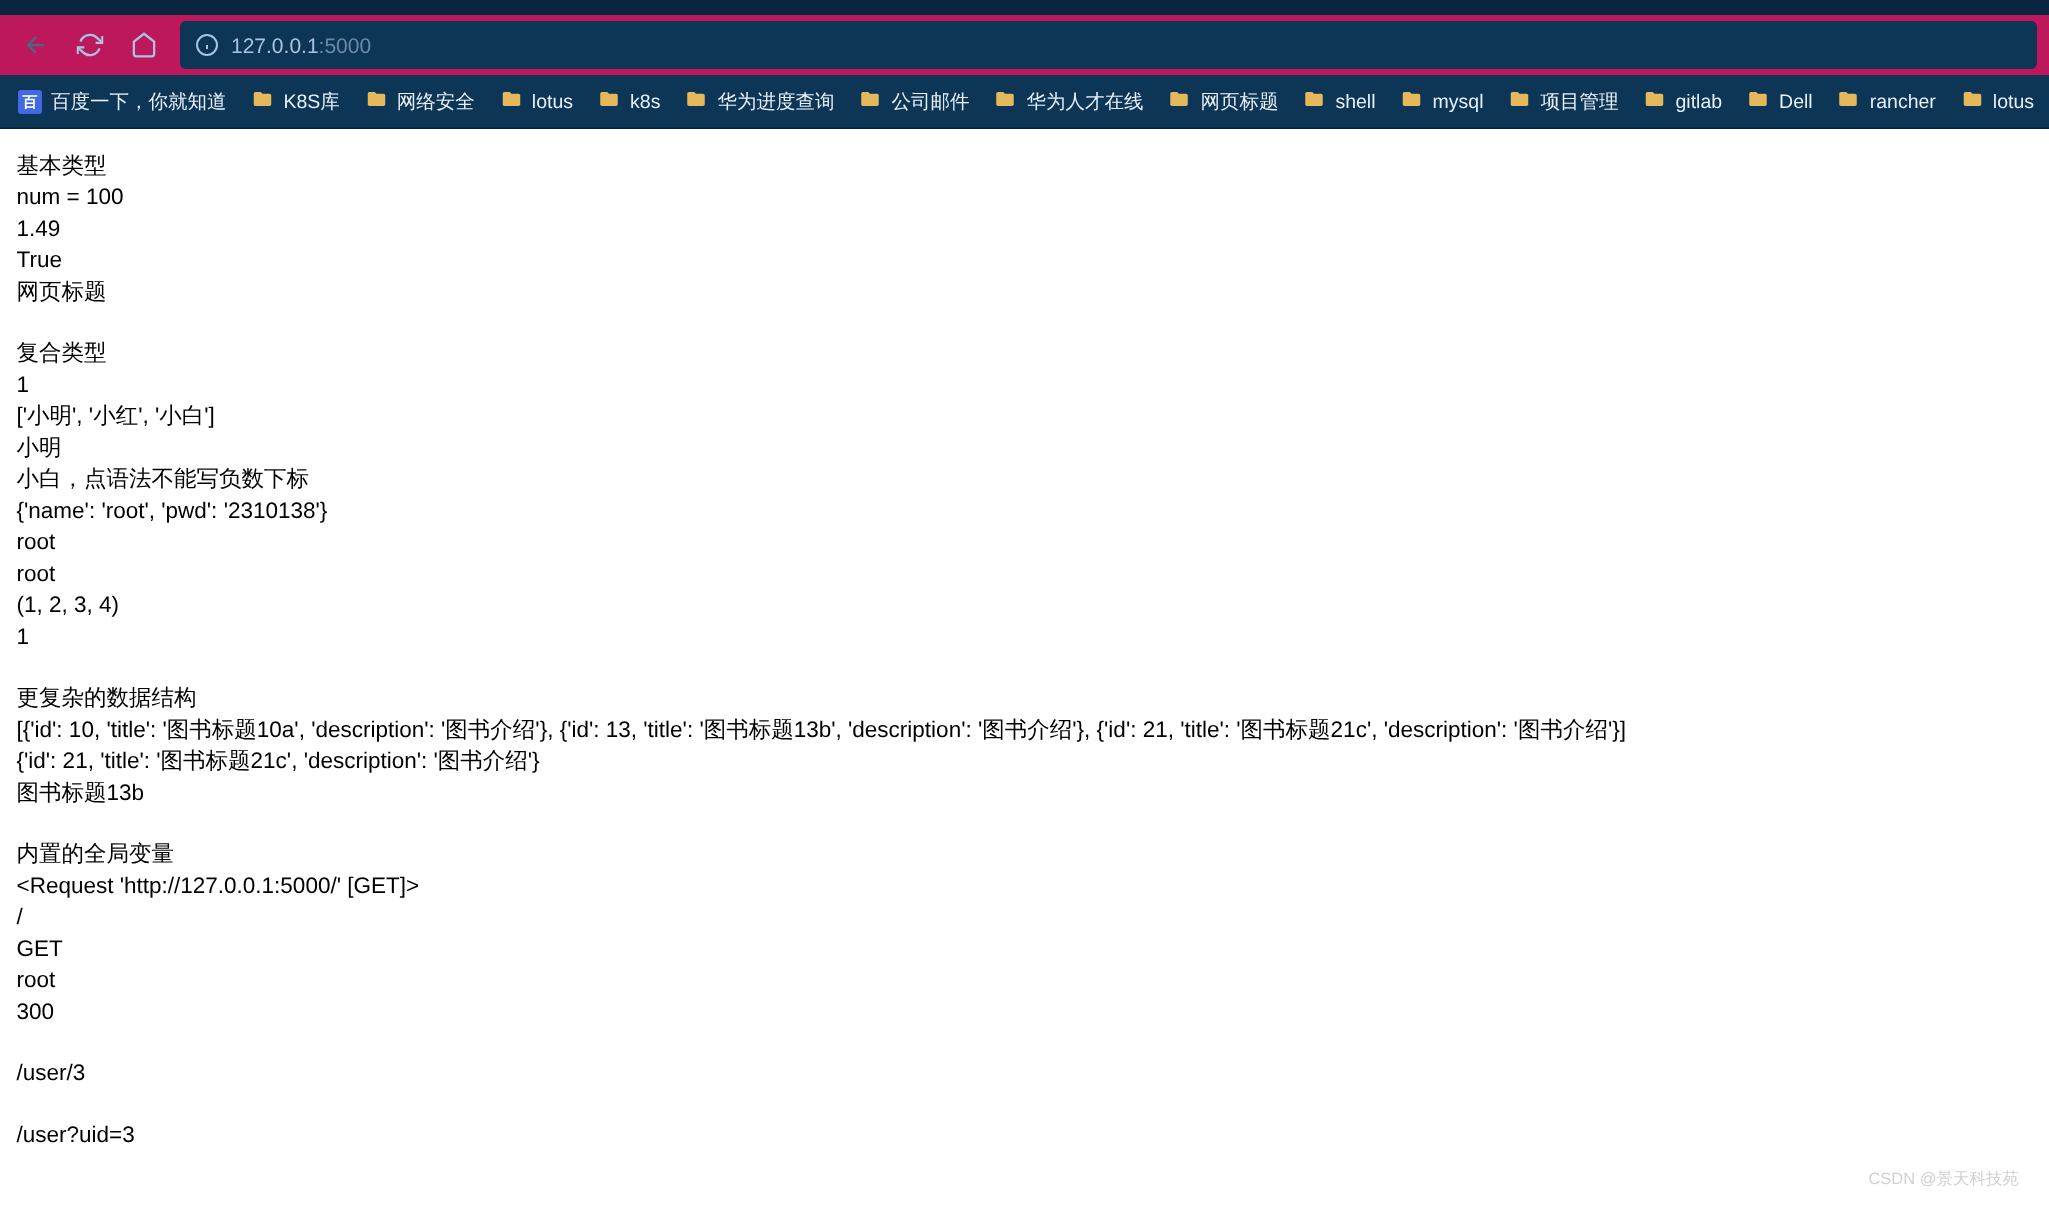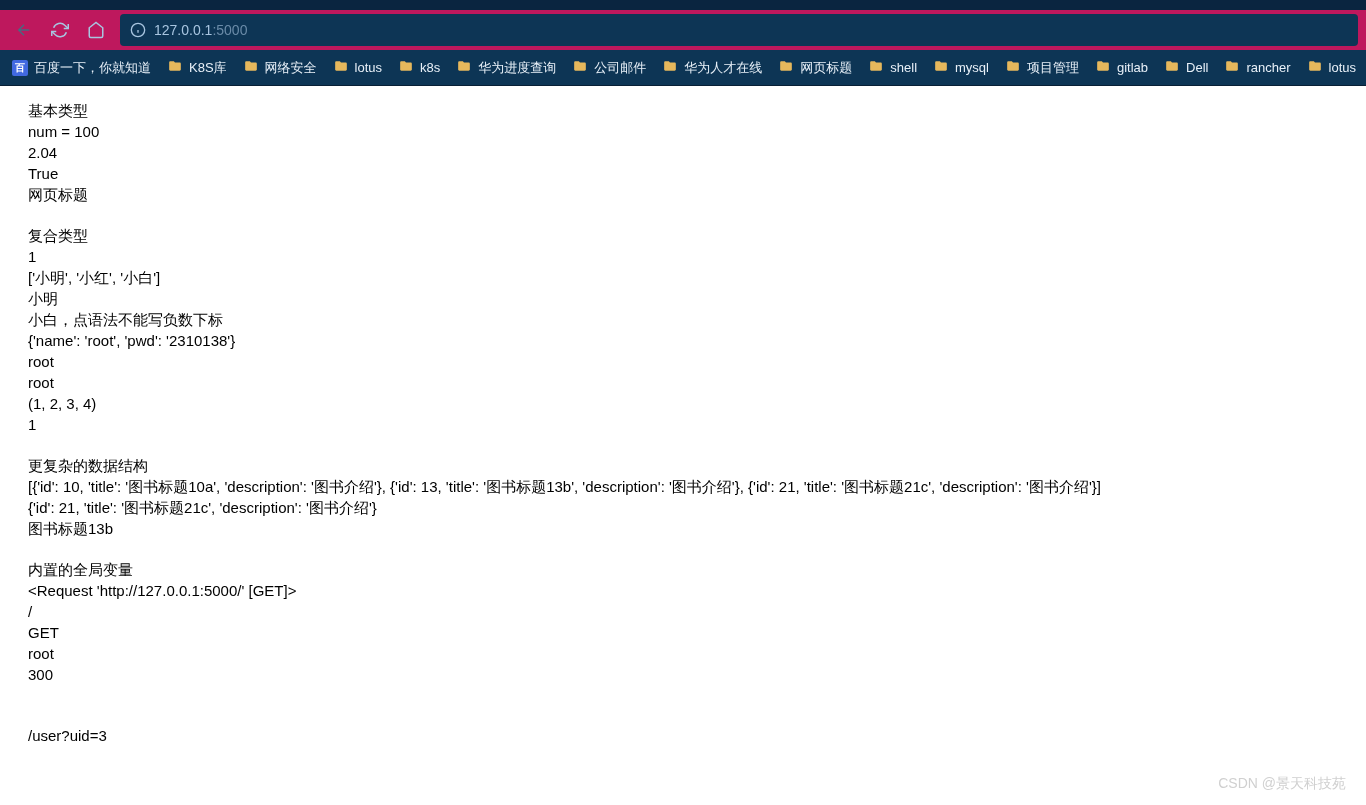--- a/index.html
+++ b/index.html
@@ -98,37 +98,37 @@
       background: #4169e1;
       border-radius: 2px;
       display: flex;
       align-items: center;
       justify-content: center;
       color: white;
       font-size: 10px;
       font-weight: bold;
     }
     .content {
-      padding: 14px 28px;
+      padding: 14px 11px;
       font-size: 15px;
       line-height: 1.4;
       color: #000;
     }
     .content p {
       margin: 0;
     }
     .section-gap {
       height: 20px;
     }
     .watermark {
       position: absolute;
       bottom: 12px;
       right: 20px;
       color: #d0d0d0;
-      font-size: 14px;
+      font-size: 11px;
     }
   </style>
 </head>
 <body>
 
 <div class="browser-chrome"></div>
 
 <div class="nav-bar">
   <div class="nav-btn disabled">
     <svg viewBox="0 0 24 24" fill="none" stroke="currentColor" stroke-width="2">
@@ -254,21 +254,21 @@
       <span><svg class="folder-icon" viewBox="0 0 24 24" fill="#e6b85c">
           <path d="M10 4H4c-1.1 0-2 .9-2 2v12c0 1.1.9 2 2 2h16c1.1 0 2-.9 2-2V8c0-1.1-.9-2-2-2h-8l-2-2z"></path>
         </svg></span>
       <span>lotus</span>
     </div>
   </div>
 
 <div class="content">
   <p>基本类型</p>
   <p>num = 100</p>
-  <p>2.04</p>
+  <p>1.49</p>
   <p>True</p>
   <p>网页标题</p>
   <div class="section-gap"></div>
   <p>复合类型</p>
   <p>1</p>
   <p>['小明', '小红', '小白']</p>
   <p>小明</p>
   <p>小白，点语法不能写负数下标</p>
   <p>{'name': 'root', 'pwd': '2310138'}</p>
   <p>root</p>
@@ -281,17 +281,18 @@
   <p>{'id': 21, 'title': '图书标题21c', 'description': '图书介绍'}</p>
   <p>图书标题13b</p>
   <div class="section-gap"></div>
   <p>内置的全局变量</p>
   <p>&lt;Request 'http://127.0.0.1:5000/' [GET]&gt;</p>
   <p>/</p>
   <p>GET</p>
   <p>root</p>
   <p>300</p>
   <div class="section-gap"></div>
+  <p>/user/3</p>
   <div class="section-gap"></div>
   <p>/user?uid=3</p>
 </div>
 
 <div class="watermark">CSDN @景天科技苑</div>
 
 </body></html>

